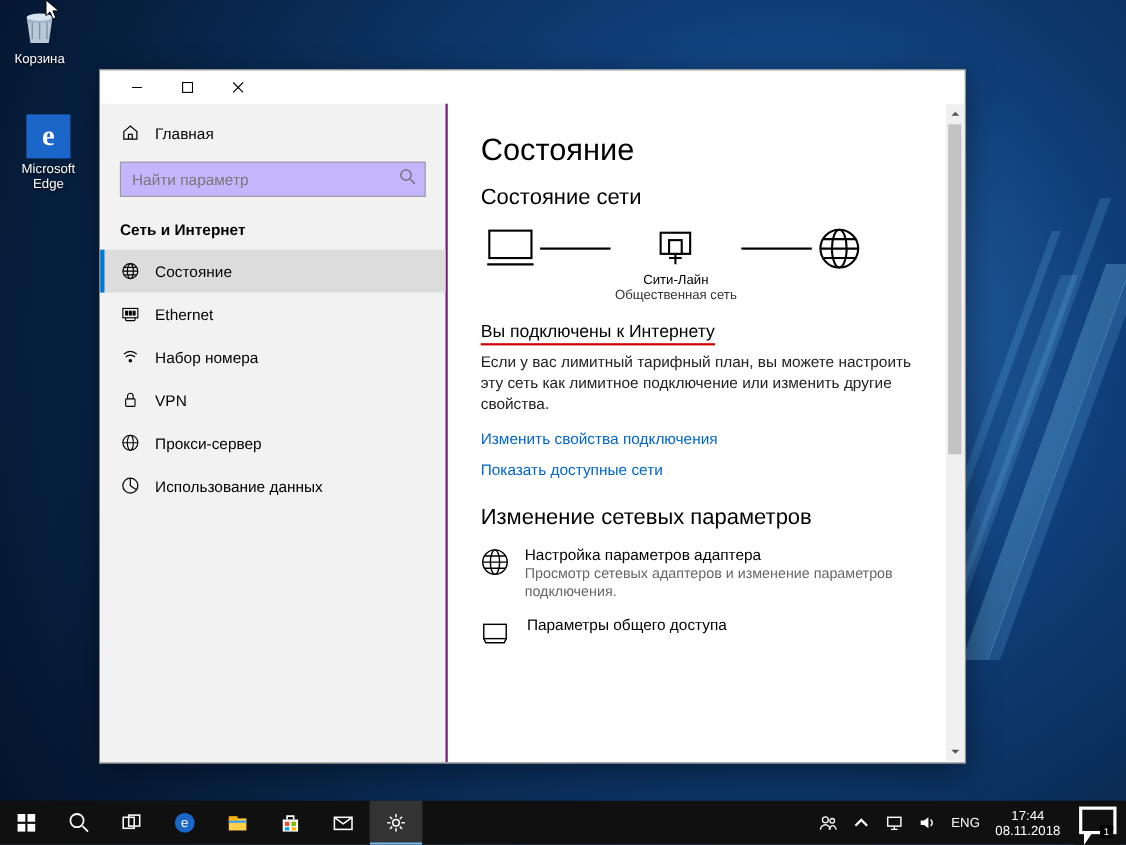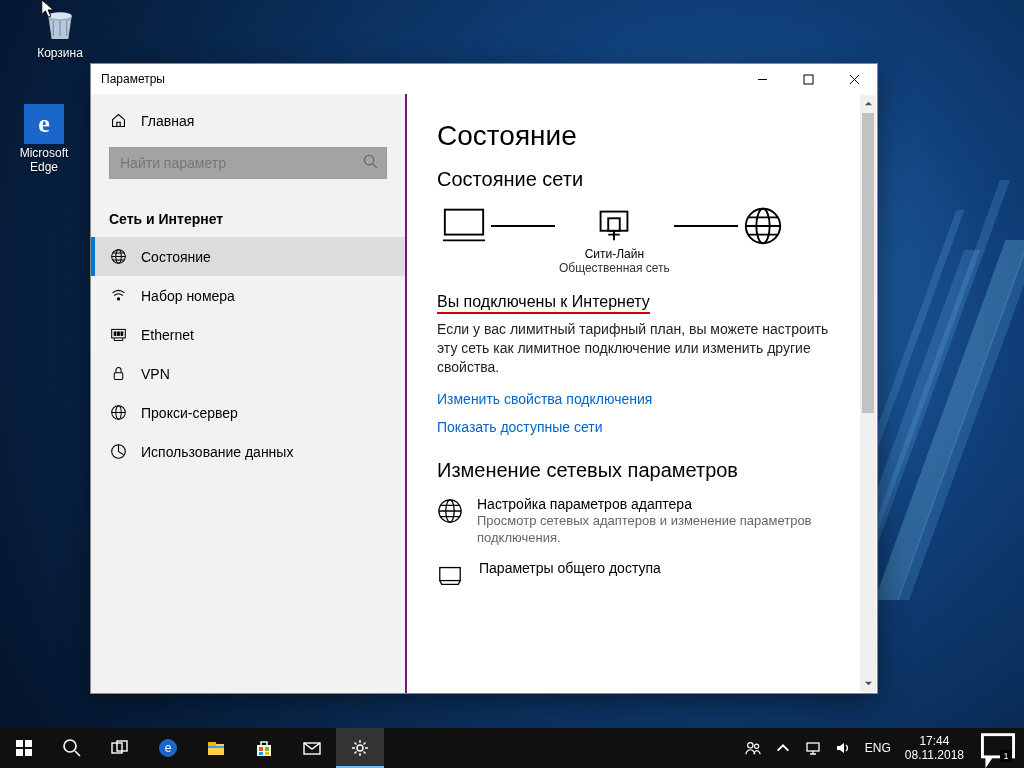--- a/index.html
+++ b/index.html
@@ -11,21 +11,21 @@
   
   .streak { position: absolute; background: rgba(120,200,255,0.18); transform: skewX(-20deg); }
   .s1 { left: 880px; top: 210px; width: 8px; height: 420px; }
   .s2 { left: 895px; top: 250px; width: 16px; height: 380px; }
   .s3 { left: 920px; top: 180px; width: 10px; height: 440px; }
   .s4 { left: 940px; top: 240px; width: 24px; height: 360px; background: rgba(140,220,255,0.25); }
   .s5 { left: 970px; top: 200px; width: 12px; height: 400px; }
 
   
   .desktop-icon { position: absolute; width: 72px; text-align: center; color: #fff; font-size: 12px; }
-  .di-recycle { left: 24px; top: 4px; }
+  .di-recycle { left: 0; top: 4px; }
   .di-edge    { left: 8px; top: 104px; }
   .desktop-icon .ico { width: 40px; height: 40px; margin: 0 auto 2px; }
   .di-recycle .ico svg { width: 40px; height: 40px; }
   .di-edge .ico { background:#1b66c9; display:flex; align-items:center; justify-content:center; }
   .di-edge .ico span { color:#fff; font-size:26px; font-weight:600; font-family:"Segoe UI"; }
   .desktop-icon .lbl { text-shadow: 0 1px 2px #000; line-height: 14px; }
 
   
   .cursor { position:absolute; left:40px; top:-2px; z-index: 500; }
   .cursor svg { width: 18px; height: 22px; }
@@ -38,21 +38,21 @@
   }
   .titlebar { height: 30px; display:flex; align-items:center; padding-left: 10px; font-size: 12px; color:#000; }
   .titlebar .title { flex: 1; }
   .winbtn { width: 46px; height: 30px; display:flex; align-items:center; justify-content:center; color:#000; }
   .winbtn svg { width: 11px; height: 11px; }
   .body { flex:1; display:flex; overflow:hidden; }
 
   .sidebar { width: 316px; background:#f2f2f2; border-right:2px solid #701a75; padding-top: 8px; position: relative;}
   .home-row { display:flex; align-items:center; gap:14px; padding: 10px 18px; font-size:14px; color:#000; cursor:default;}
   .search {
-    margin: 8px 18px 24px; height: 32px; border:1px solid #999; background:#a3a3a3;
+    margin: 8px 18px 14px; height: 32px; border:1px solid #999; background:#c4b5fd;
     display:flex; align-items:center; padding:0 8px 0 10px; color:#666;
   }
   .search input { border:none; outline:none; flex:1; font-size:14px; color:#333; background:transparent;}
   .search input::placeholder { color:#777; }
   .search .sicon { color:#666; }
   .section { padding: 8px 18px 10px; font-size:14px; font-weight:600; color:#000;}
   .nav-item { display:flex; align-items:center; gap:14px; padding: 11px 18px; font-size:14px; color:#000; cursor:default; position:relative;}
   .nav-item.selected { background:#dcdcdc; }
   .nav-item.selected::before { content:""; position:absolute; left:0; top:0; bottom:0; width:4px; background:#0078d4;}
   .nav-item .nicon { width:18px; display:flex; justify-content:center; align-items:center;}
@@ -131,21 +131,20 @@
 </div>
 
 <div class="cursor">
   <svg viewBox="0 0 20 24">
       <path fill="#fff" stroke="#000" stroke-width="1" d="M2 2l0 16 4-4 3 7 3-1-3-7 6 0z"></path>
     </svg>
 </div>
 
 <div class="window">
   <div class="titlebar">
-    <span class="title">Параметры</span>
     <div class="winbtn">
         <svg viewBox="0 0 11 11">
           <path stroke="currentColor" d="M1 5.5h9"></path>
         </svg>
       </div>
     <div class="winbtn">
         <svg viewBox="0 0 11 11">
           <rect x="1" y="1" width="9" height="9" fill="none" stroke="currentColor"></rect>
         </svg>
       </div>
@@ -184,38 +183,38 @@
               <circle cx="10" cy="10" r="8"></circle>
               <ellipse cx="10" cy="10" rx="3.2" ry="8"></ellipse>
               <path d="M2 10h16M3 6h14M3 14h14"></path>
             </svg>
           </span>
         <span>Состояние</span>
       </div>
       <div class="nav-item">
         <span class="nicon">
             <svg viewBox="0 0 20 20" fill="none" stroke="#000" stroke-width="1.2">
-              <path d="M3 7q7-6 14 0"></path>
-              <path d="M5 10q5-4 10 0"></path>
-              <circle cx="10" cy="14" r="1.3" fill="#000"></circle>
-            </svg>
-          </span>
-        <span>Набор номера</span>
-      </div>
-      <div class="nav-item">
-        <span class="nicon">
-            <svg viewBox="0 0 20 20" fill="none" stroke="#000" stroke-width="1.2">
               <rect x="2" y="4" width="16" height="10"></rect>
               <path d="M5 14v3M15 14v3M5 17h10"></path>
               <rect x="5" y="7" width="2" height="4" fill="#000"></rect>
               <rect x="9" y="7" width="2" height="4" fill="#000"></rect>
               <rect x="13" y="7" width="2" height="4" fill="#000"></rect>
             </svg>
           </span>
         <span>Ethernet</span>
+      </div>
+      <div class="nav-item">
+        <span class="nicon">
+            <svg viewBox="0 0 20 20" fill="none" stroke="#000" stroke-width="1.2">
+              <path d="M3 7q7-6 14 0"></path>
+              <path d="M5 10q5-4 10 0"></path>
+              <circle cx="10" cy="14" r="1.3" fill="#000"></circle>
+            </svg>
+          </span>
+        <span>Набор номера</span>
       </div>
       <div class="nav-item">
         <span class="nicon">
             <svg viewBox="0 0 20 20" fill="none" stroke="#000" stroke-width="1.2">
               <rect x="5" y="9" width="10" height="8" rx="1"></rect>
               <path d="M7 9V6a3 3 0 016 0v3"></path>
             </svg>
           </span>
         <span>VPN</span>
       </div>

